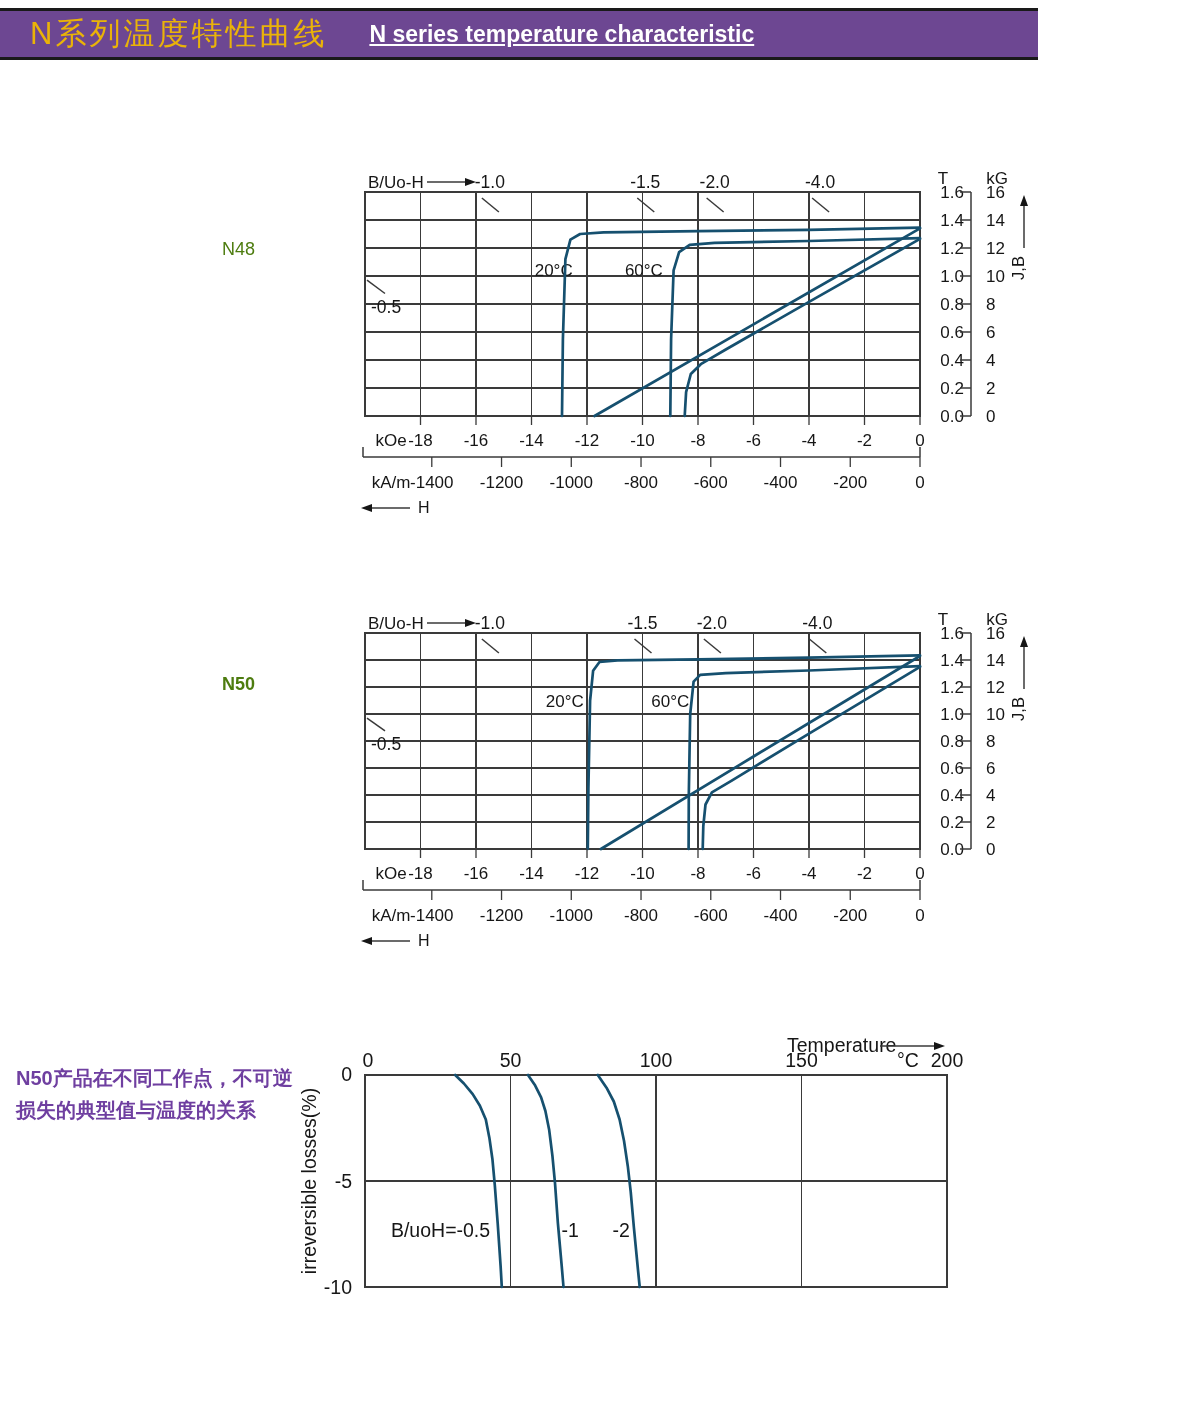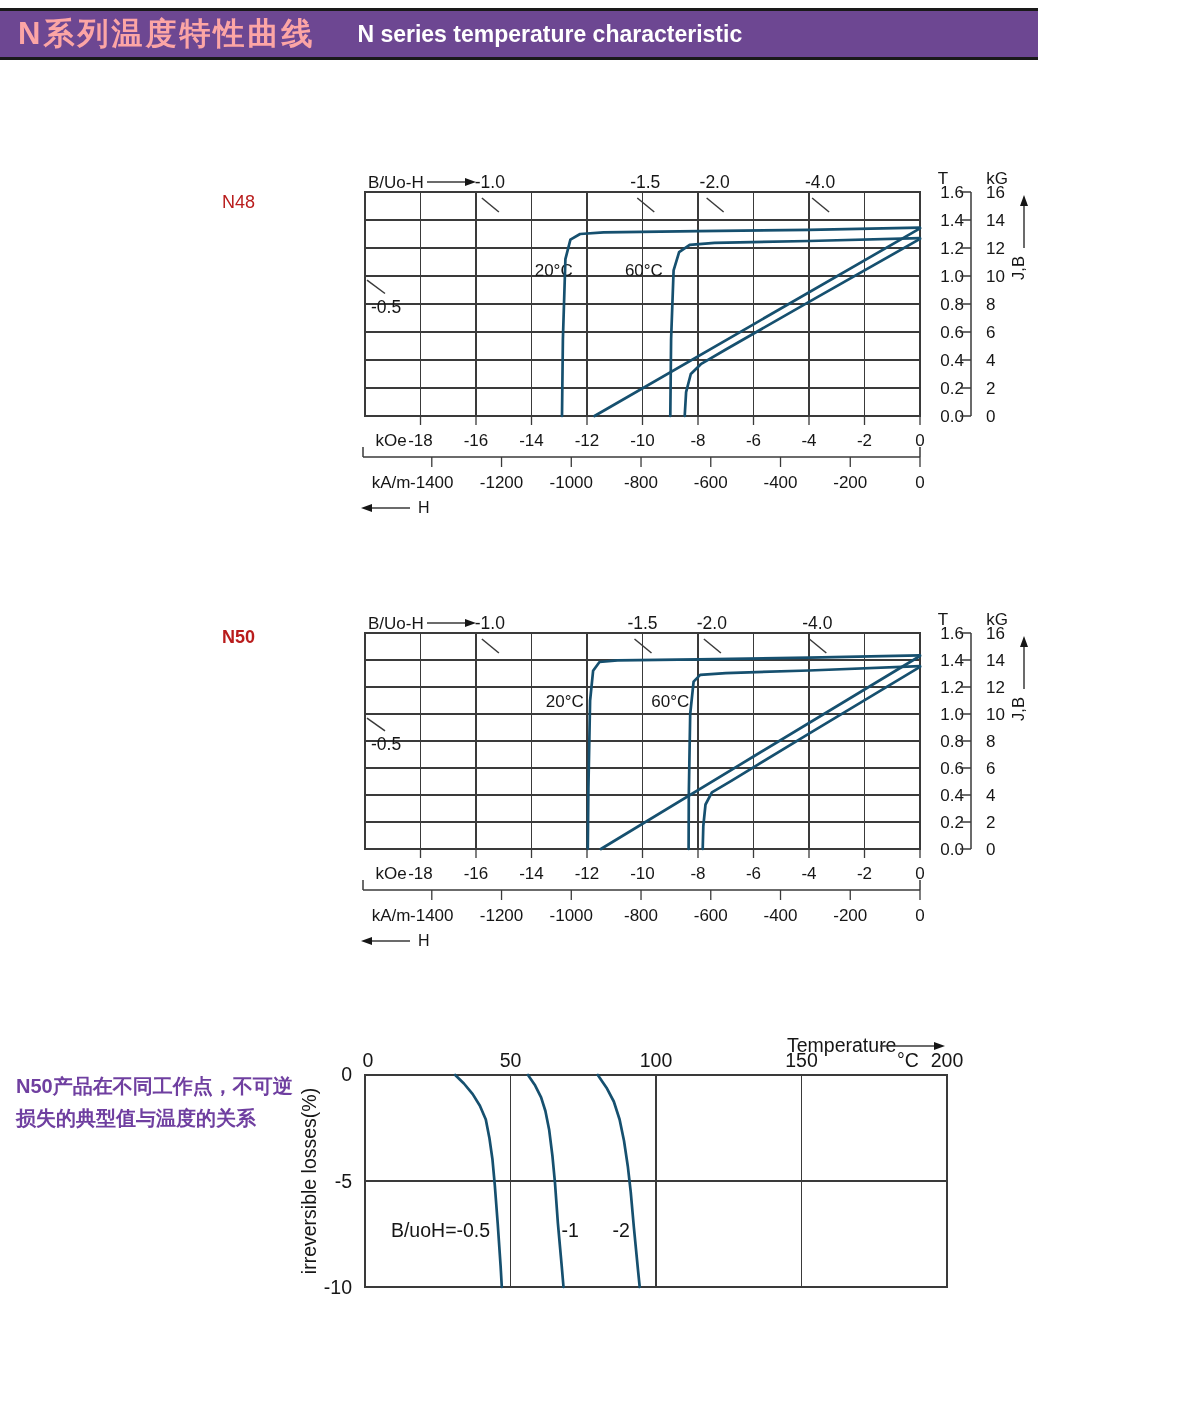--- a/index.html
+++ b/index.html
@@ -1,24 +1,24 @@
 <!DOCTYPE html>
 <html><head>
 <meta charset="utf-8">
 <style>
   html,body{margin:0;padding:0;background:#e8e8e8;}
   .page{position:relative;width:1200px;height:1418px;background:#ffffff;overflow:hidden;
         font-family:"Liberation Sans",sans-serif;}
   .header{position:absolute;left:0;top:8px;width:1038px;height:46px;
           border-top:3px solid #1a1a1a;border-bottom:3px solid #1a1a1a;
           display:flex;align-items:center;}
-  .title-zh{color:#fca5a5;font-weight:bold;font-size:31px;letter-spacing:3px;margin-left:18px;white-space:nowrap;}
-  .title-en{color:#ffffff;font-weight:bold;font-size:23px;margin-left:42px;white-space:nowrap;}
-  .series-label{position:absolute;font-size:18px;color:#b91c1c;}
-  .side-note{position:absolute;left:16px;top:1062px;width:296px;margin-top:8px;}
+  .title-zh{color:#eab308;font-weight:normal;font-size:31px;letter-spacing:3px;margin-left:30px;white-space:nowrap;}
+  .title-en{color:#ffffff;font-weight:bold;font-size:23px;margin-left:42px;white-space:nowrap;text-decoration:underline;}
+  .series-label{position:absolute;font-size:18px;color:#4d7c0f;margin-top:47px;}
+  .side-note{position:absolute;left:16px;top:1062px;width:296px;}
   .side-zh{font-size:20px;font-weight:bold;line-height:1.62;}
   .side-en{font-size:17px;line-height:1.5;margin-top:18px;}
   svg{position:absolute;}
   svg text{font-family:"Liberation Sans",sans-serif;fill:#161616;}
 </style>
 </head>
 <body>
 
 <div class="page">
 

